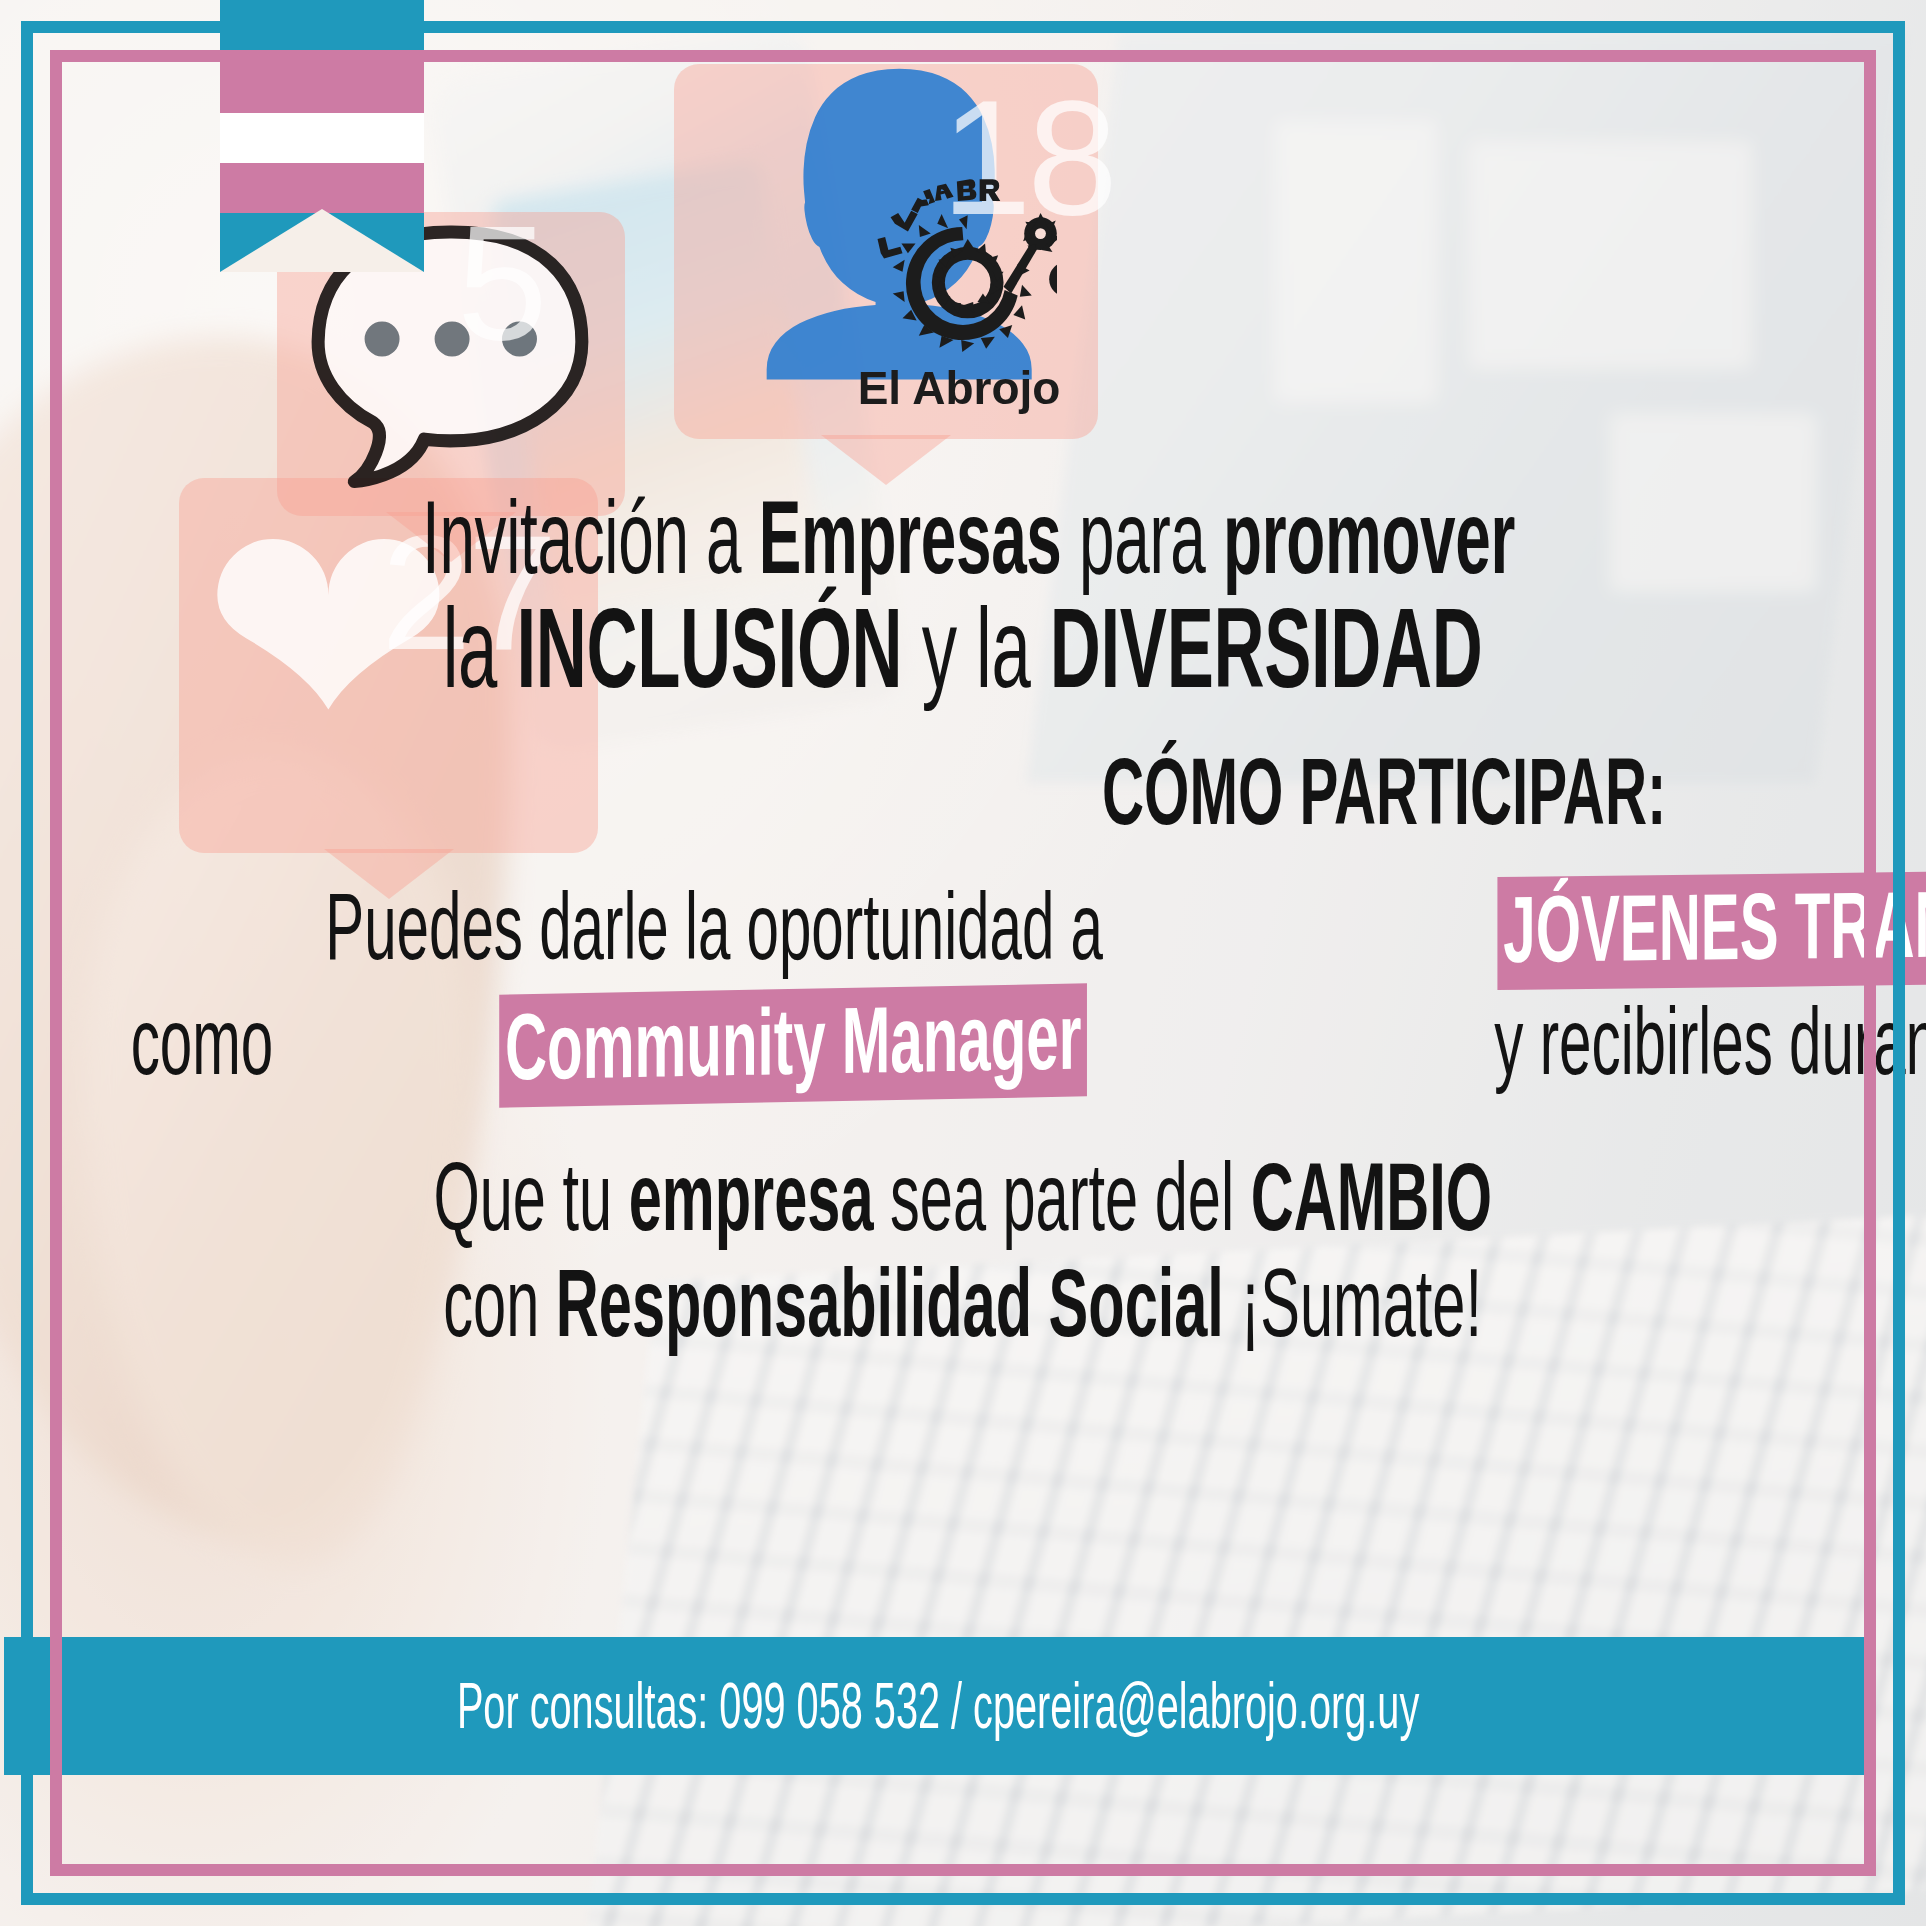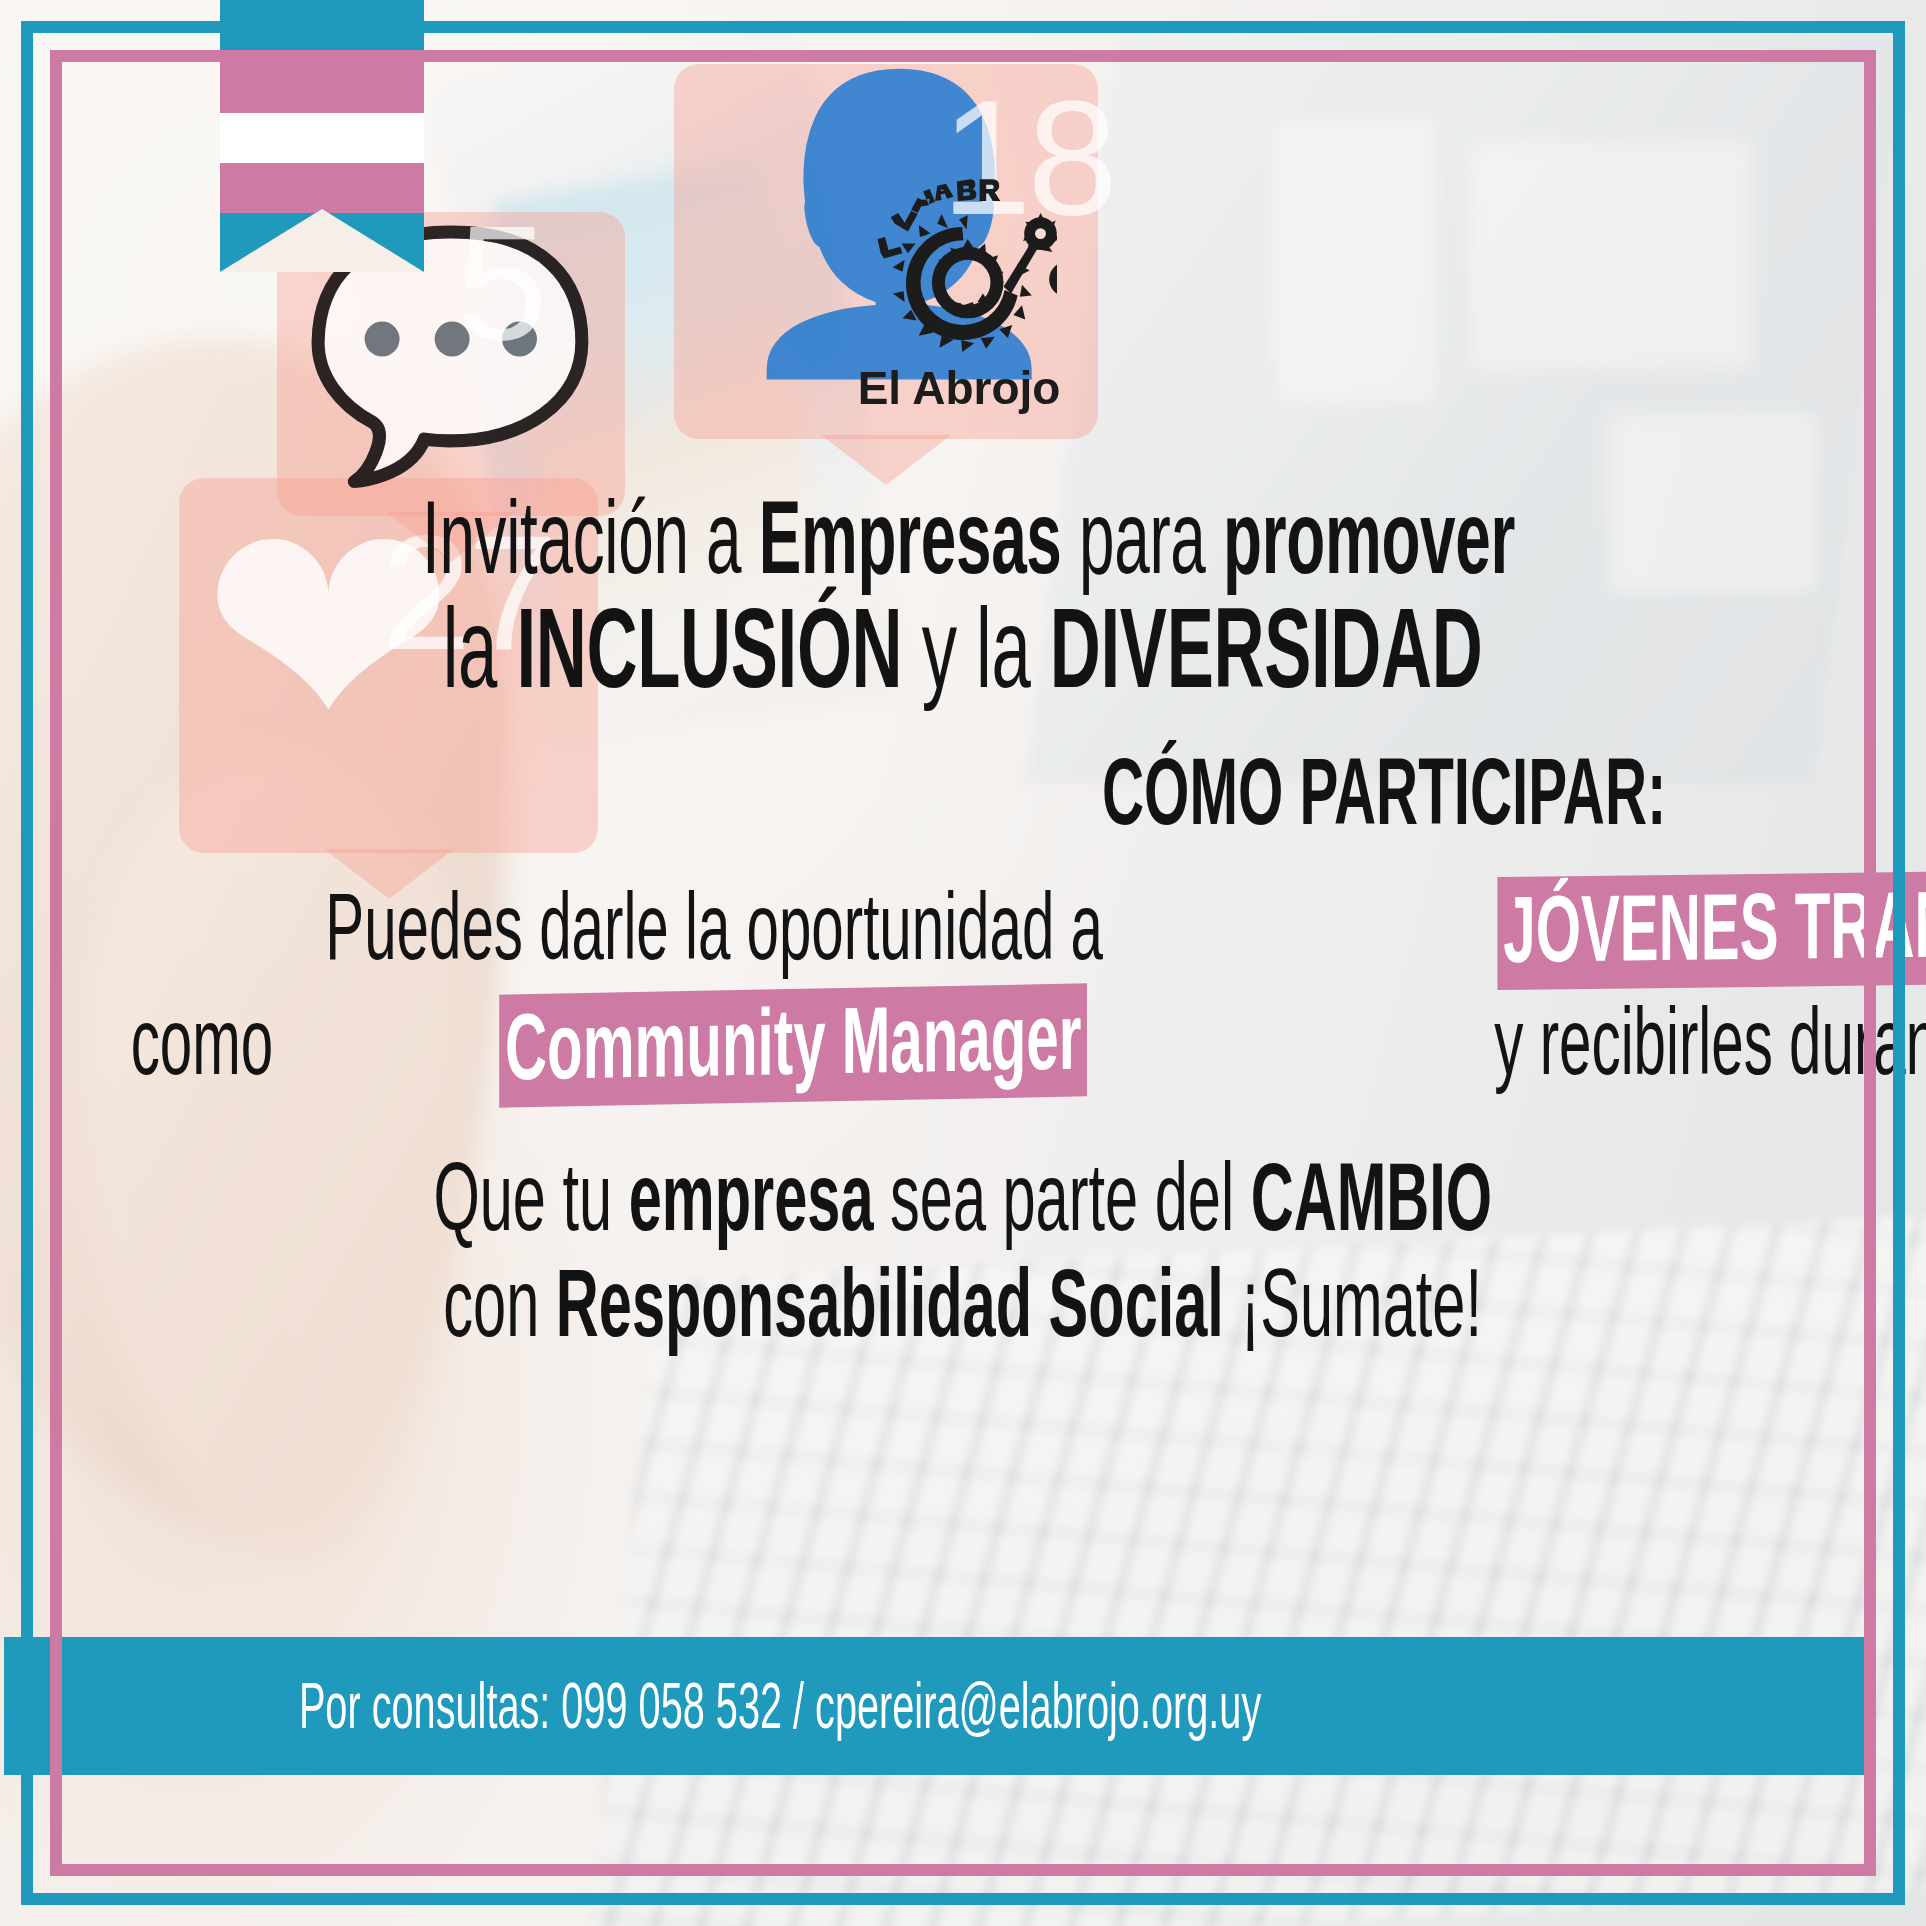--- a/index.html
+++ b/index.html
@@ -262,21 +262,21 @@
 
   
   .footer {
     position: absolute;
     left: 4.3px; top: 1637px;
     width: 1867px; height: 138px;
     background: #1f99bc;
     z-index: 9;
     display: flex;
     align-items: center;
-    justify-content: flex-start;
+    justify-content: center;
   }
   .footer-text {
     color: #ffffff;
     font-size: 64px;
     font-weight: 400;
     letter-spacing: 0px;
     white-space: nowrap;
   }
   .frame-over { z-index: 10; }
 </style>

